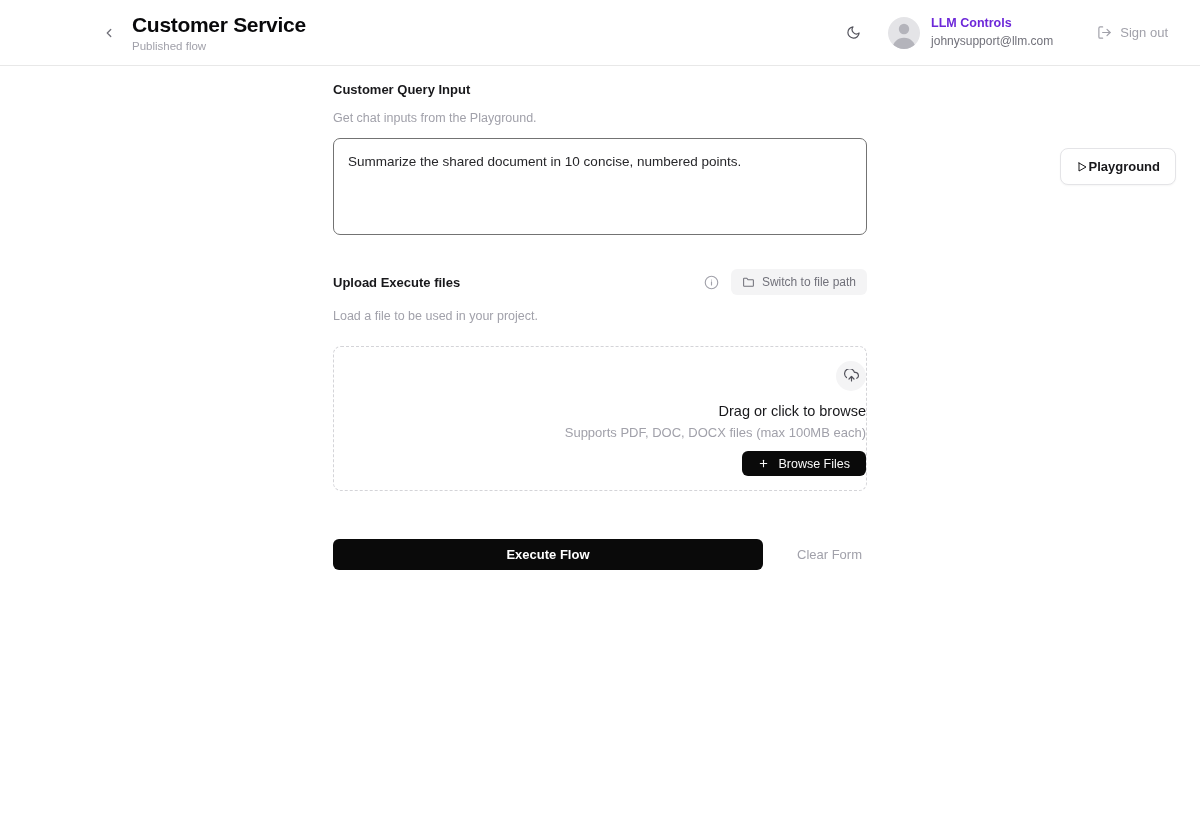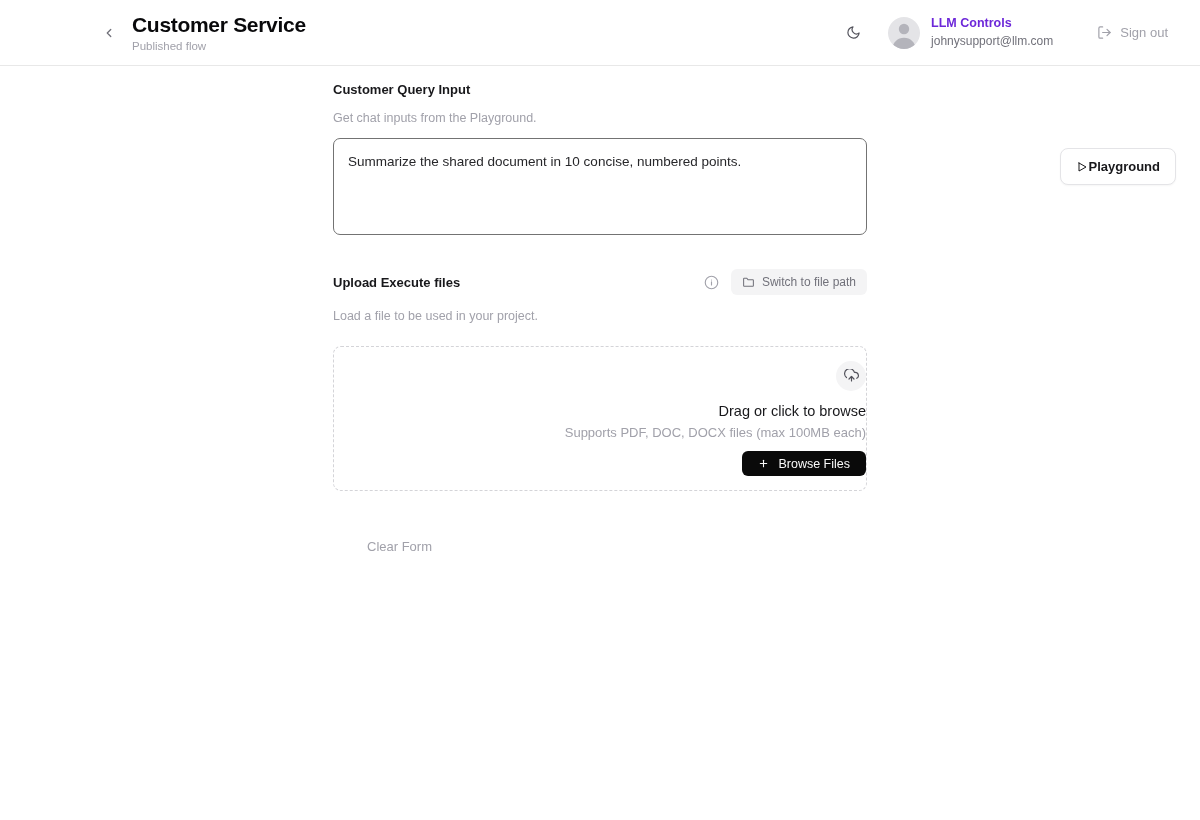--- a/index.html
+++ b/index.html
@@ -351,17 +351,18 @@
           <svg width="11" height="11" viewBox="0 0 24 24" fill="none" stroke="currentColor" stroke-width="2.4" stroke-linecap="round" stroke-linejoin="round">
             <line x1="12" y1="5" x2="12" y2="19"></line>
             <line x1="5" y1="12" x2="19" y2="12"></line>
           </svg>
           <span>Browse Files</span>
         </button>
       </div>
     </div>
 
     <div class="actions">
+      <button class="execute-btn">Execute Flow</button>
       <button class="clear-btn">Clear Form</button>
     </div>
 
   </div>
 </div>
 
 </body></html>

